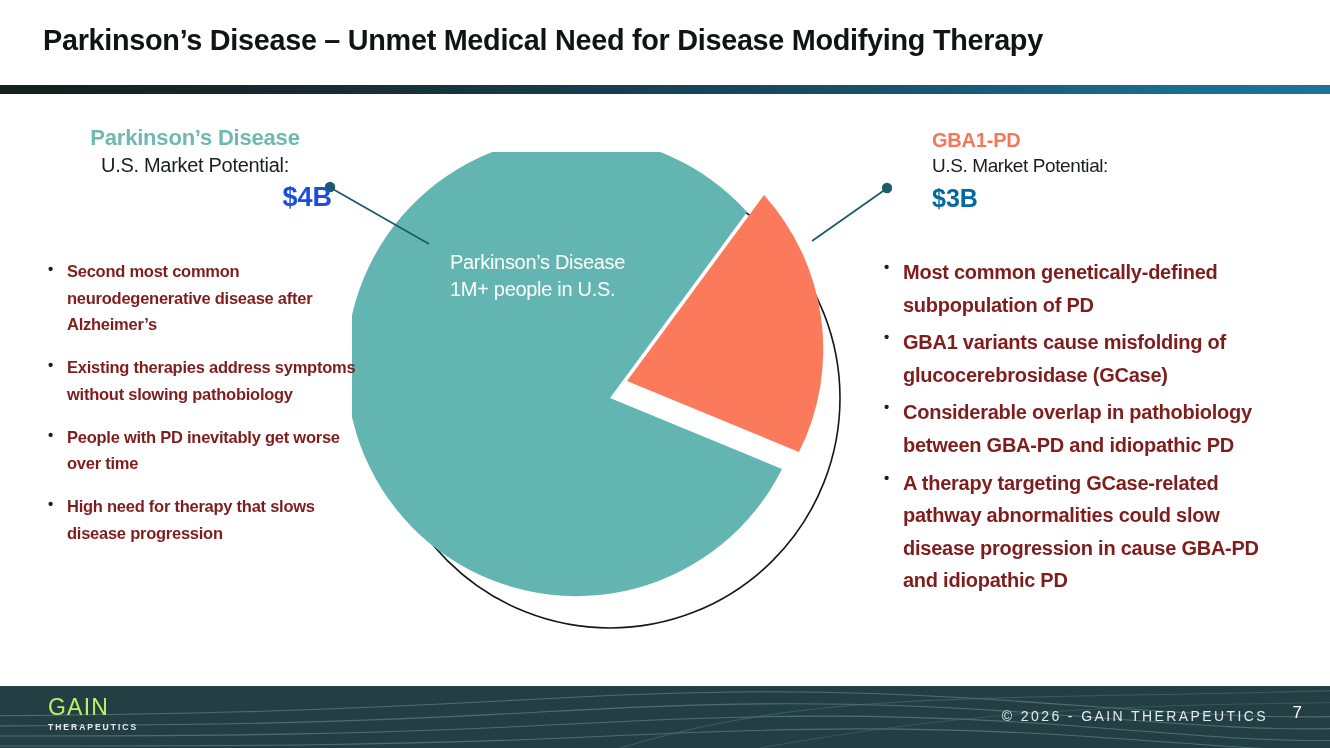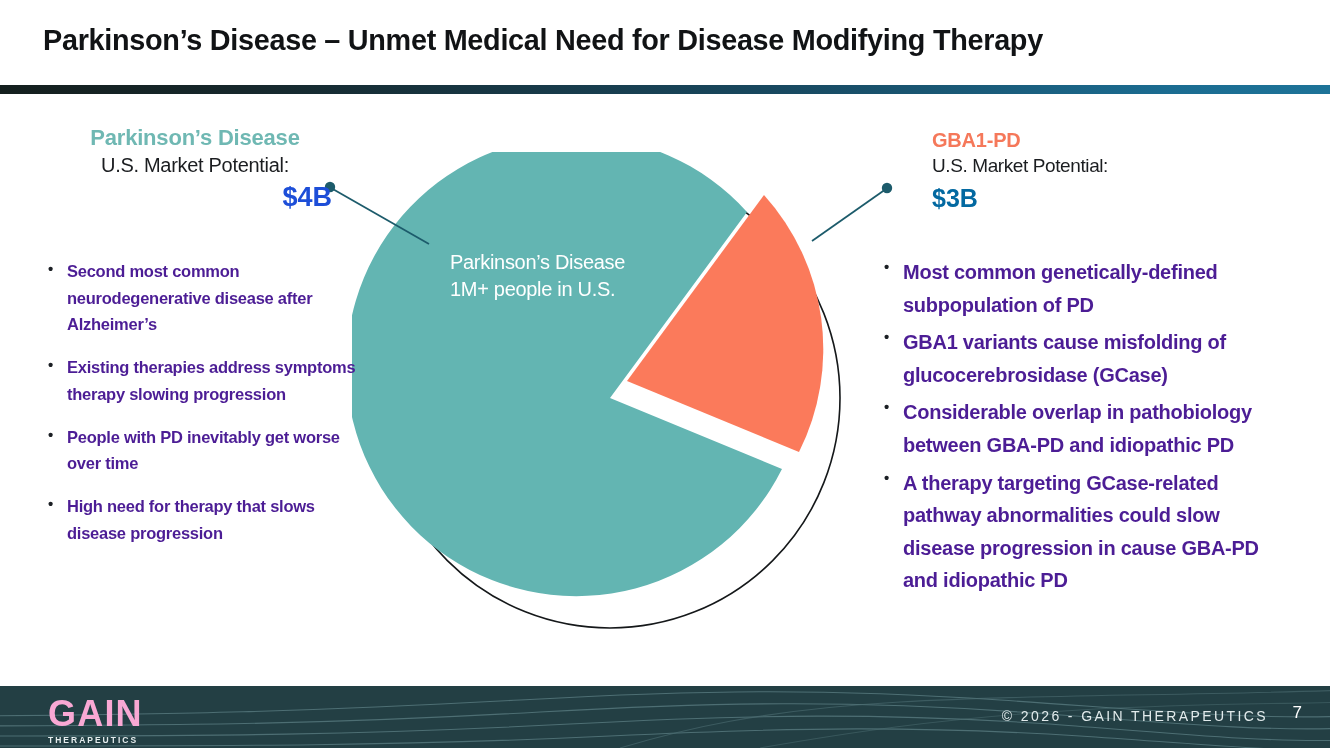--- a/index.html
+++ b/index.html
@@ -52,21 +52,21 @@
     font-size: 25px; font-weight: 700; color: #0369a1;
     text-align: left; line-height: 1.4;
   }
 
   
   ul.bullets { list-style: none; }
   ul.bullets li {
     position: relative;
     padding-left: 30px;
     font-weight: 700;
-    color: #4c1d95;
+    color: #7f1d1d;
     letter-spacing: -0.25px;
   }
   ul.bullets li::before {
     content: "•";
     position: absolute; left: 11px; top: -1px;
     font-size: 15px; color: #1b1f24; font-weight: 700;
   }
   .bullets-left { position: absolute; left: 37px; top: 258px; width: 320px; }
   .bullets-left li { font-size: 16.5px; line-height: 1.62; margin-bottom: 16px; }
 
@@ -92,21 +92,21 @@
   .connectors { position: absolute; left: 0; top: 0; width: 1330px; height: 748px; pointer-events: none; }
 
   
   .footer {
     position: absolute; left: 0; bottom: 0; width: 1330px; height: 62px;
     background: #233f44; overflow: hidden;
   }
   .footer-waves { position: absolute; left: 0; top: 0; }
   .logo { position: absolute; left: 48px; top: 10px; }
   .logo-main {
-    font-size: 36px; font-weight: 700; color: #f9a8d4;
+    font-size: 23px; font-weight: 400; color: #bef264;
     letter-spacing: 1.2px; line-height: 1;
   }
   .logo-sub {
     font-size: 8.5px; font-weight: 700; color: #e4eced;
     letter-spacing: 2.0px; margin-top: 4px; line-height: 1;
   }
   .copyright {
     position: absolute; right: 62px; top: 22px;
     font-size: 14px; color: #e2ebec; letter-spacing: 2.4px; font-weight: 400;
   }
@@ -147,21 +147,21 @@
   </svg>
 
   <div class="col-left">
     <div class="hdr-accent-teal">Parkinson’s Disease</div>
     <div class="hdr-sub">U.S. Market Potential:</div>
     <div class="hdr-value-teal">$4B</div>
   </div>
 
   <ul class="bullets bullets-left">
     <li>Second most common neurodegenerative disease after Alzheimer’s</li>
-    <li>Existing therapies address symptoms therapy slowing progression</li>
+    <li>Existing therapies address symptoms without slowing pathobiology</li>
     <li>People with PD inevitably get worse over time</li>
     <li>High need for therapy that slows disease progression</li>
   </ul>
 
   <div class="col-right">
     <div class="hdr-accent-coral">GBA1-PD</div>
     <div class="hdr-sub-left">U.S. Market Potential:</div>
     <div class="hdr-value-coral">$3B</div>
   </div>
 

